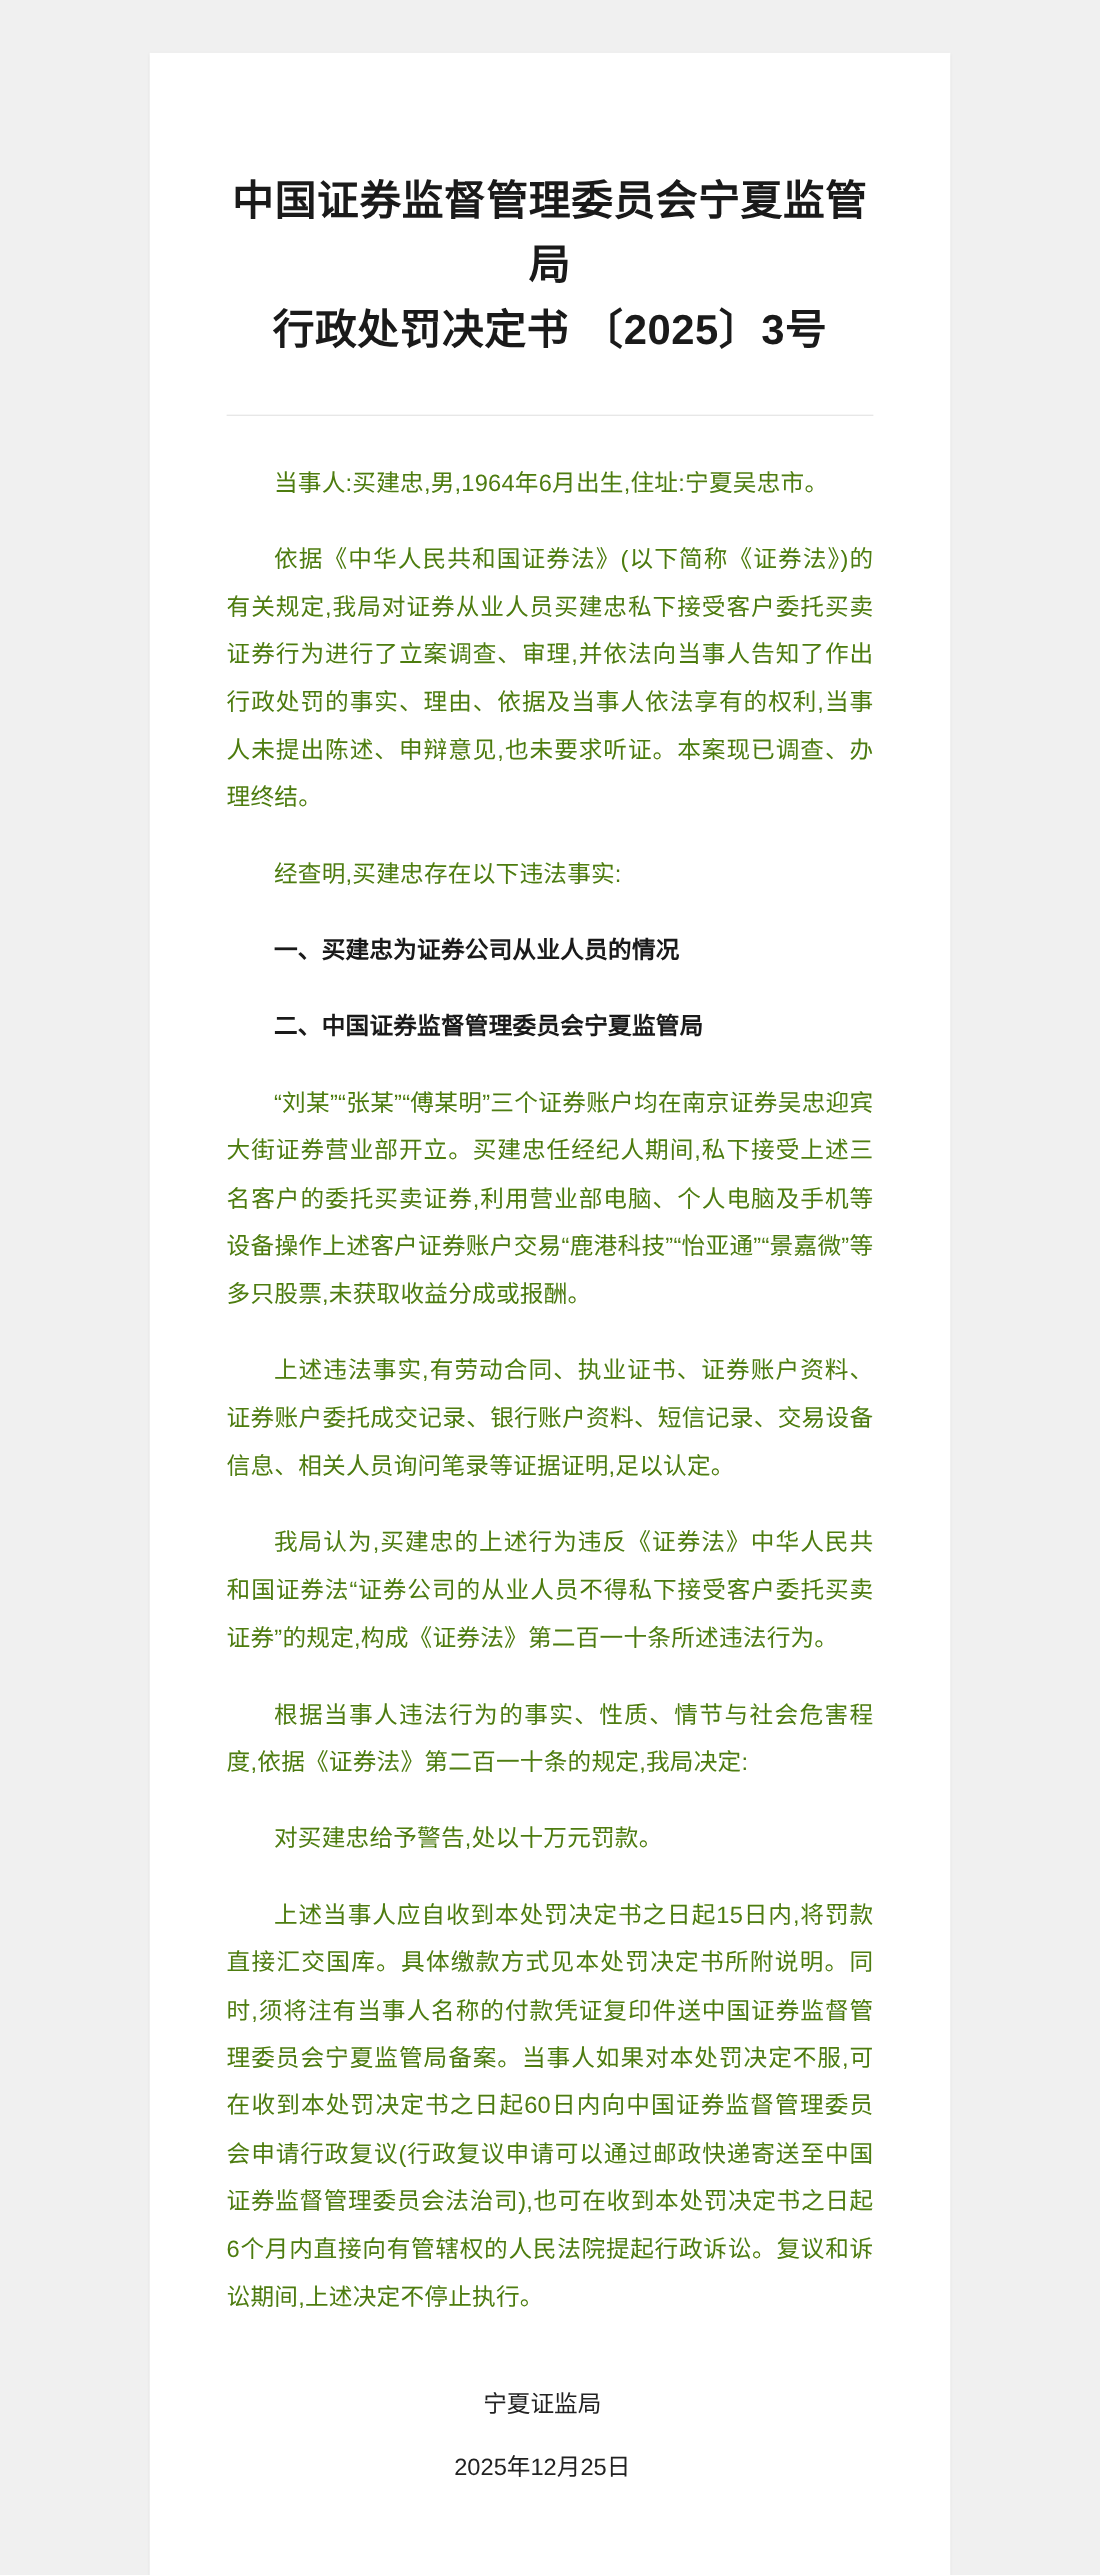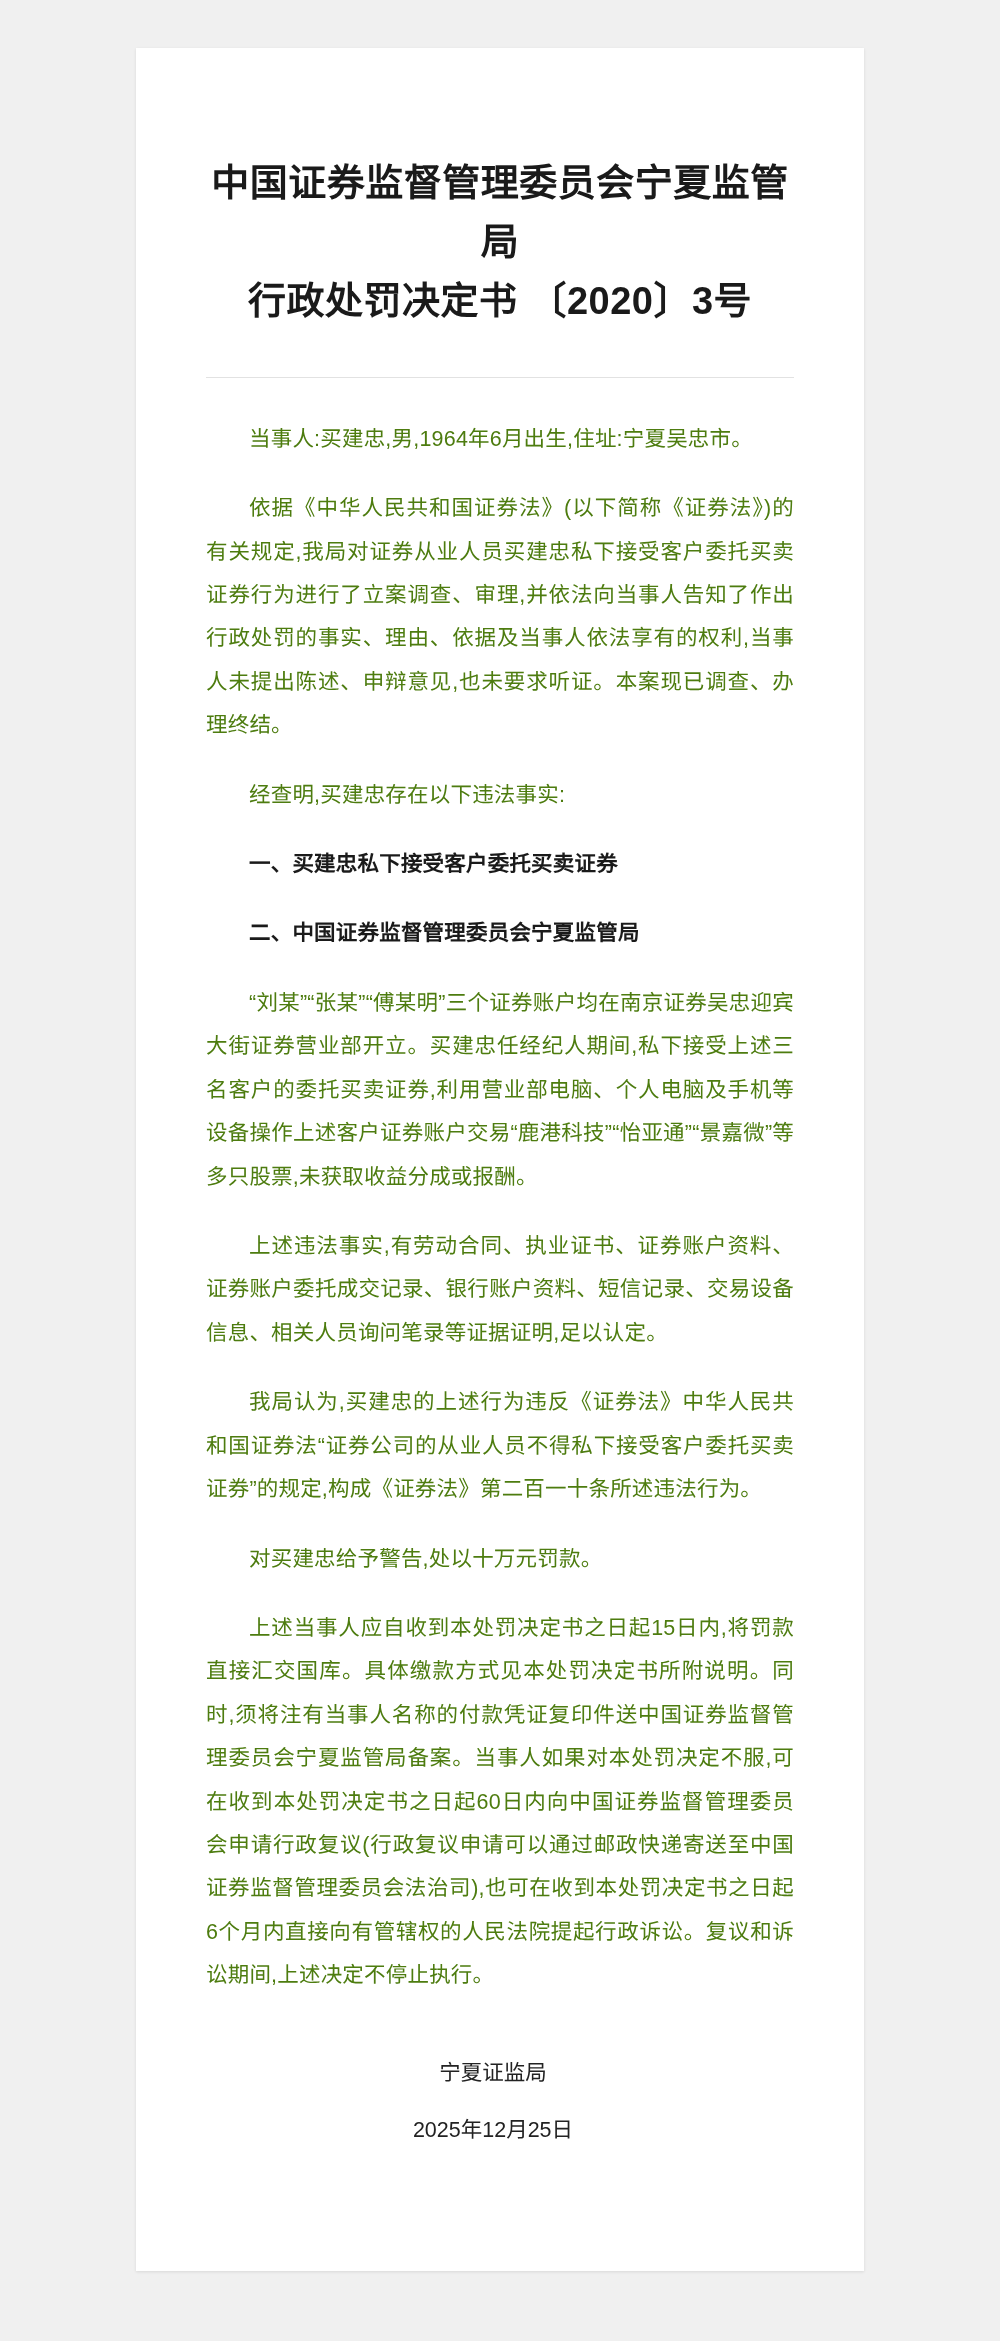--- a/index.html
+++ b/index.html
@@ -74,34 +74,35 @@
   }
 </style>
 </head>
 <body>
 
 <div class="page-wrap">
   <div class="sheet">
 
     <h1 class="doc-title">
       <span class="line1">中国证券监督管理委员会宁夏监管局</span>
-      <span class="line2">行政处罚决定书 〔2020〕3号</span>
+      <span class="line2">行政处罚决定书 〔2025〕3号</span>
     </h1>
 
     <hr class="title-rule">
 
     <div class="body-text" id="body-text">
         <p>当事人:买建忠,男,1964年6月出生,住址:宁夏吴忠市。</p>
         <p>依据《中华人民共和国证券法》(以下简称《证券法》)的有关规定,我局对证券从业人员买建忠私下接受客户委托买卖证券行为进行了立案调查、审理,并依法向当事人告知了作出行政处罚的事实、理由、依据及当事人依法享有的权利,当事人未提出陈述、申辩意见,也未要求听证。本案现已调查、办理终结。</p>
         <p>经查明,买建忠存在以下违法事实:</p>
-        <p class="sub-head">一、买建忠私下接受客户委托买卖证券</p>
+        <p class="sub-head">一、买建忠为证券公司从业人员的情况</p>
         <p class="sub-head">二、中国证券监督管理委员会宁夏监管局</p>
         <p>“刘某”“张某”“傅某明”三个证券账户均在南京证券吴忠迎宾大街证券营业部开立。买建忠任经纪人期间,私下接受上述三名客户的委托买卖证券,利用营业部电脑、个人电脑及手机等设备操作上述客户证券账户交易“鹿港科技”“怡亚通”“景嘉微”等多只股票,未获取收益分成或报酬。</p>
         <p>上述违法事实,有劳动合同、执业证书、证券账户资料、证券账户委托成交记录、银行账户资料、短信记录、交易设备信息、相关人员询问笔录等证据证明,足以认定。</p>
         <p>我局认为,买建忠的上述行为违反《证券法》中华人民共和国证券法“证券公司的从业人员不得私下接受客户委托买卖证券”的规定,构成《证券法》第二百一十条所述违法行为。</p>
+        <p>根据当事人违法行为的事实、性质、情节与社会危害程度,依据《证券法》第二百一十条的规定,我局决定:</p>
         <p>对买建忠给予警告,处以十万元罚款。</p>
         <p>上述当事人应自收到本处罚决定书之日起15日内,将罚款直接汇交国库。具体缴款方式见本处罚决定书所附说明。同时,须将注有当事人名称的付款凭证复印件送中国证券监督管理委员会宁夏监管局备案。当事人如果对本处罚决定不服,可在收到本处罚决定书之日起60日内向中国证券监督管理委员会申请行政复议(行政复议申请可以通过邮政快递寄送至中国证券监督管理委员会法治司),也可在收到本处罚决定书之日起6个月内直接向有管辖权的人民法院提起行政诉讼。复议和诉讼期间,上述决定不停止执行。</p>
       </div>
 
     <div class="sign-block">
       <div class="sign-name">宁夏证监局</div>
       <div class="sign-date">2025年12月25日</div>
     </div>
 
   </div>

